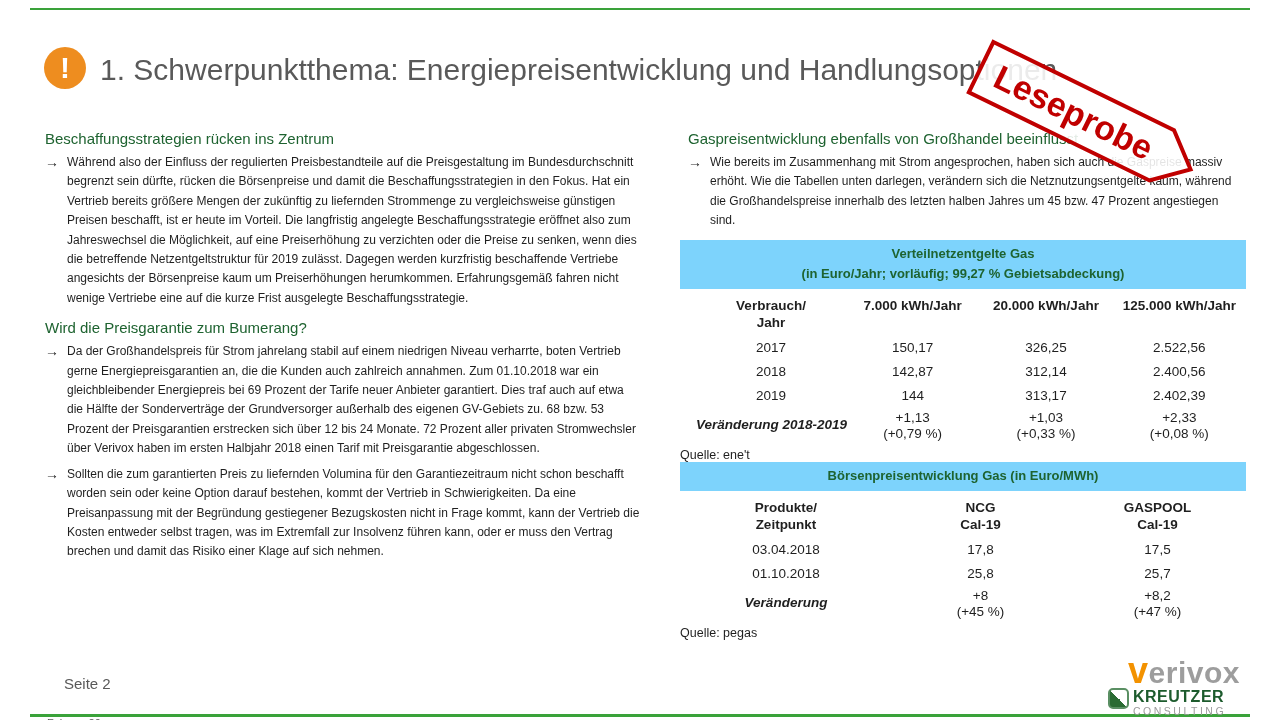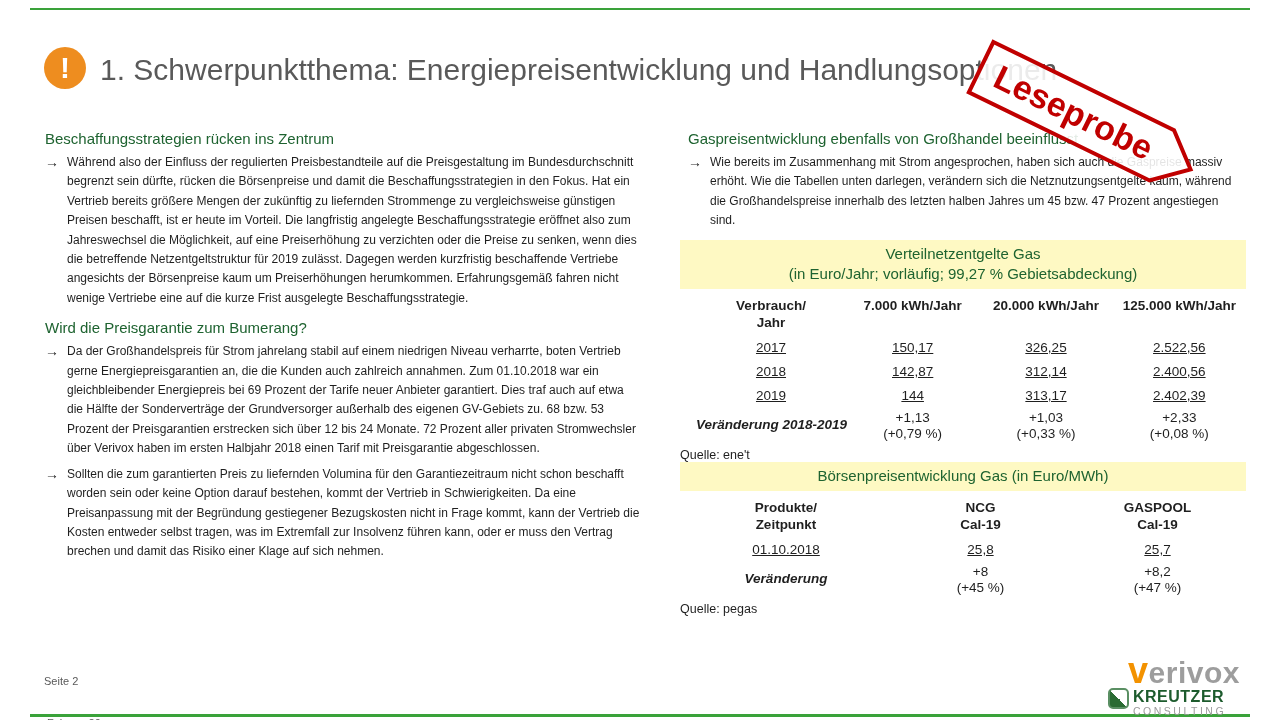--- a/index.html
+++ b/index.html
@@ -41,35 +41,35 @@
   .sec-heading.later { margin-top:10px; }
   .bullet { display:flex; margin:0 0 6px 0; }
   .bullet .arrow { width:22px; flex:0 0 22px; font-size:14px; line-height:19.4px; }
   .bullet .btext { flex:1; font-size:12px; line-height:19.4px; }
 
   
   .tbl { position:absolute; left:680px; width:566px; }
   .tbl-1 { top:240px; }
   .tbl-2 { top:462px; }
   .tbl-band {
-    background:#fef9c3; color:#1e6330; font-weight:400; font-size:15px;
+    background:#7dd3fc; color:#1e6330; font-weight:700; font-size:13px;
     line-height:20px; text-align:center; padding:4px 0 5px 0;
     white-space:pre-line;
   }
   .grid4 { display:grid; grid-template-columns:150px 1fr 1fr 1fr;margin-left:16px; }
   .grid3 { display:grid; grid-template-columns:212px 1fr 1fr; }
   .cell { text-align:center; font-size:13.5px; line-height:17px; }
   .cell.hdr { font-weight:700; padding-top:8px; padding-bottom:3px; white-space:pre-line; }
-  .cell.data { padding-top:5px; padding-bottom:2px;text-decoration:underline; }
+  .cell.data { padding-top:5px; padding-bottom:2px; }
   .cell.change { padding-top:4px; white-space:pre-line; line-height:16px; }
   .cell.rowlabel-bold { font-weight:700; white-space:nowrap; align-self:center;font-style:italic; }
   .tbl-source { text-align:left; font-size:12.5px; margin-top:6px; color:#1f1f1f; }
 
   
-  .footer-page { position:absolute; left:44px; top:675px; font-size:11px; color:#595959; }
+  .footer-page { position:absolute; left:64px; top:675px; font-size:15px; color:#595959; }
   .footer-date { position:absolute; left:47px; top:693px; font-size:11px; color:#595959;margin-top:24px; }
 
   .verivox-logo {
     position:absolute; left:1128px; top:656px; font-weight:700;
     letter-spacing:0.5px; line-height:30px; white-space:nowrap;
   }
   .vx-v { color:#f39200; font-size:36px; }
   .vx-rest { color:#9d9d9d; font-size:30px; }
   .kreutzer-logo { position:absolute; left:1108px; top:688px; display:flex; align-items:flex-start; }
   .kz-icon {
@@ -170,20 +170,25 @@
     <div class="tbl-band">Börsenpreisentwicklung Gas (in Euro/MWh)</div>
     <div class="grid3">
       <div class="cell hdr">Produkte/
 Zeitpunkt</div>
       <div class="cell hdr">NCG
 Cal-19</div>
       <div class="cell hdr">GASPOOL
 Cal-19</div>
     </div>
     <div class="grid3">
+      <div class="cell data">03.04.2018</div>
+      <div class="cell data">17,8</div>
+      <div class="cell data">17,5</div>
+    </div>
+    <div class="grid3">
       <div class="cell data">01.10.2018</div>
       <div class="cell data">25,8</div>
       <div class="cell data">25,7</div>
     </div>
     <div class="grid3">
       <div class="cell rowlabel-bold">Veränderung</div>
       <div class="cell change">+8
 (+45 %)</div>
       <div class="cell change">+8,2
 (+47 %)</div>

